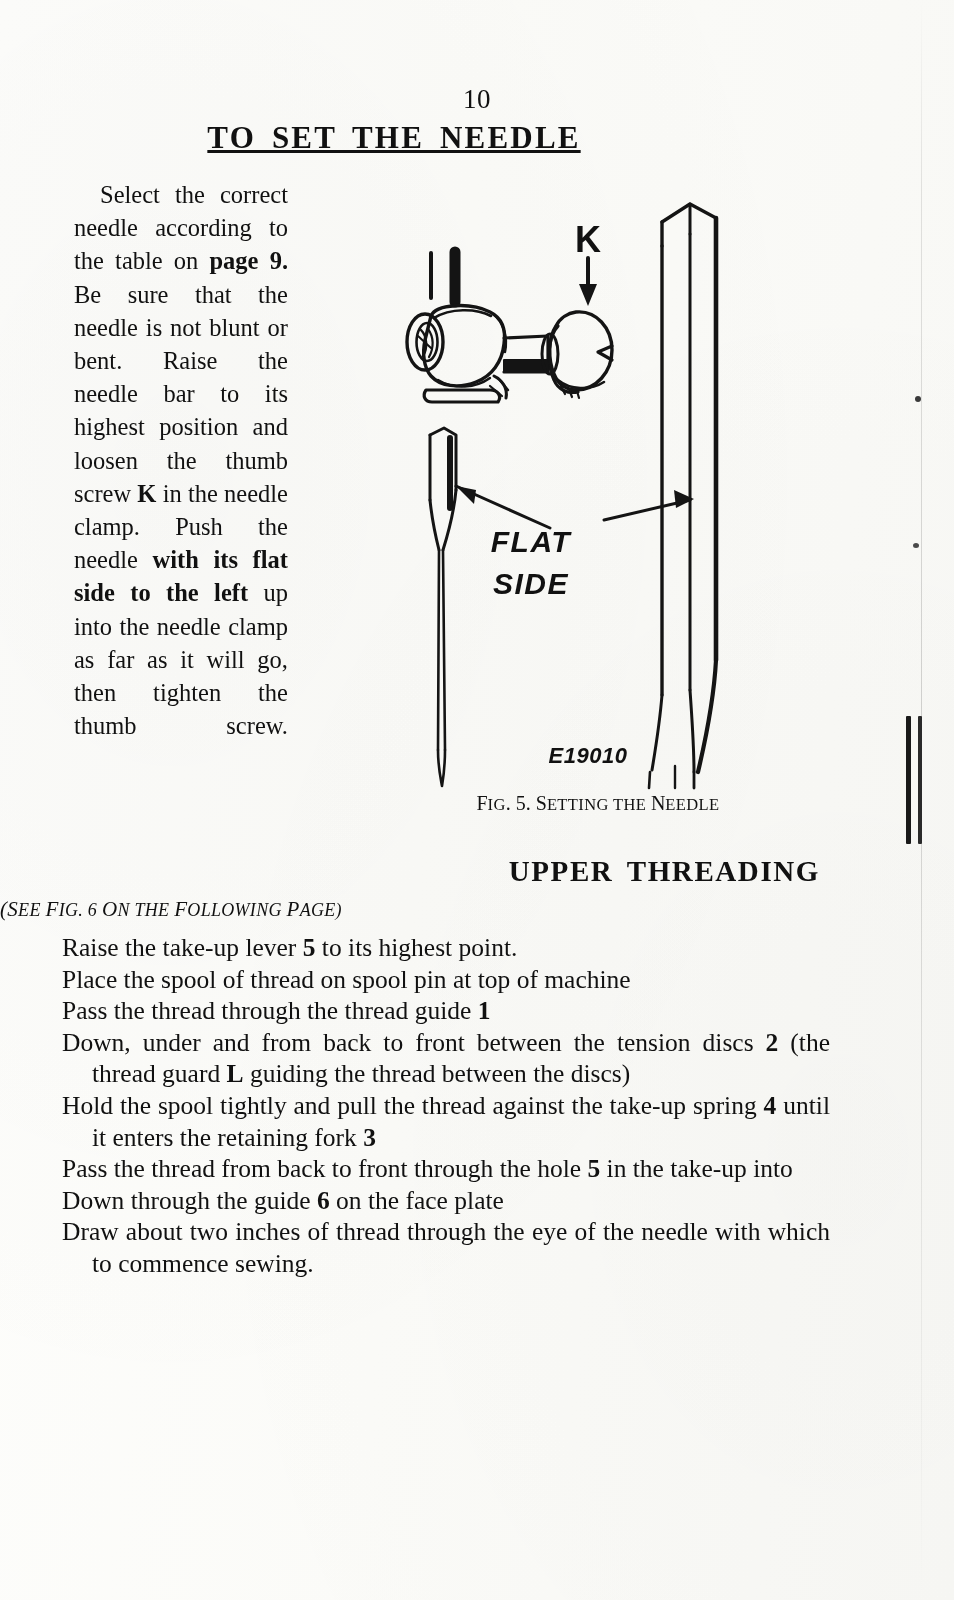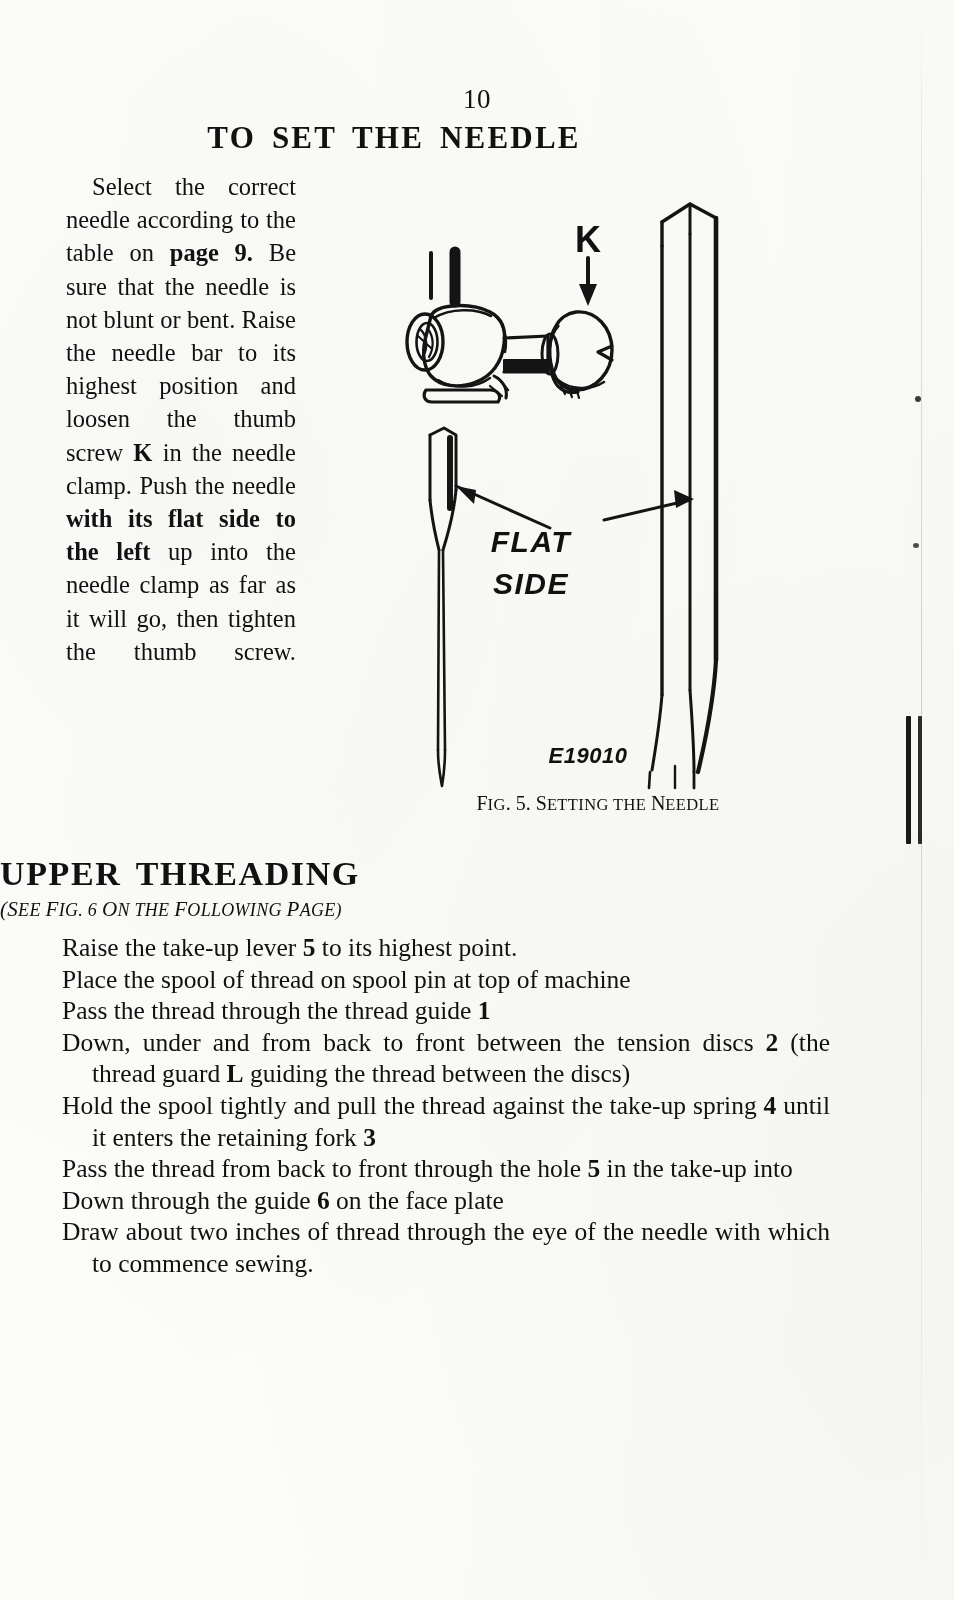--- a/index.html
+++ b/index.html
@@ -40,35 +40,36 @@
   .main-heading {
     position: absolute;
     top: 120px;
     left: 0;
     width: 788px;
     text-align: center;
     font-size: 31px;
     font-weight: bold;
     letter-spacing: 2.2px;
     word-spacing: 6px;
+    text-decoration: underline;
   }
 
   
   .left-column {
     position: absolute;
     top: 166px;
     left: 62px;
     width: 238px;
     font-size: 24.5px;
     line-height: 33.2px;
     text-align: justify;
     text-align-last: justify;
     hyphens: none;
   }
-  .left-column p { margin: 4px; }
+  .left-column p { margin: 12px; }
   .left-column .indent { display: inline-block; width: 26px; }
   .left-column b { font-weight: bold; }
 
   
   .figure-area {
     position: absolute;
     top: 190px;
     left: 398px;
     width: 400px;
     height: 600px;
@@ -89,22 +90,22 @@
     font-size: 16.5px;
     letter-spacing: 0.4px;
   }
 
   
   .section-heading {
     position: absolute;
     top: 855px;
     left: 0;
     width: 820px;
-    text-align: left;
-    font-size: 34px;
+    text-align: right;
+    font-size: 29px;
     font-weight: bold;
     letter-spacing: 1.6px;
     word-spacing: 5px;
   }
   .section-subtitle {
     position: absolute;
     top: 897px;
     left: 0;
     width: 776px;
     text-align: left;

